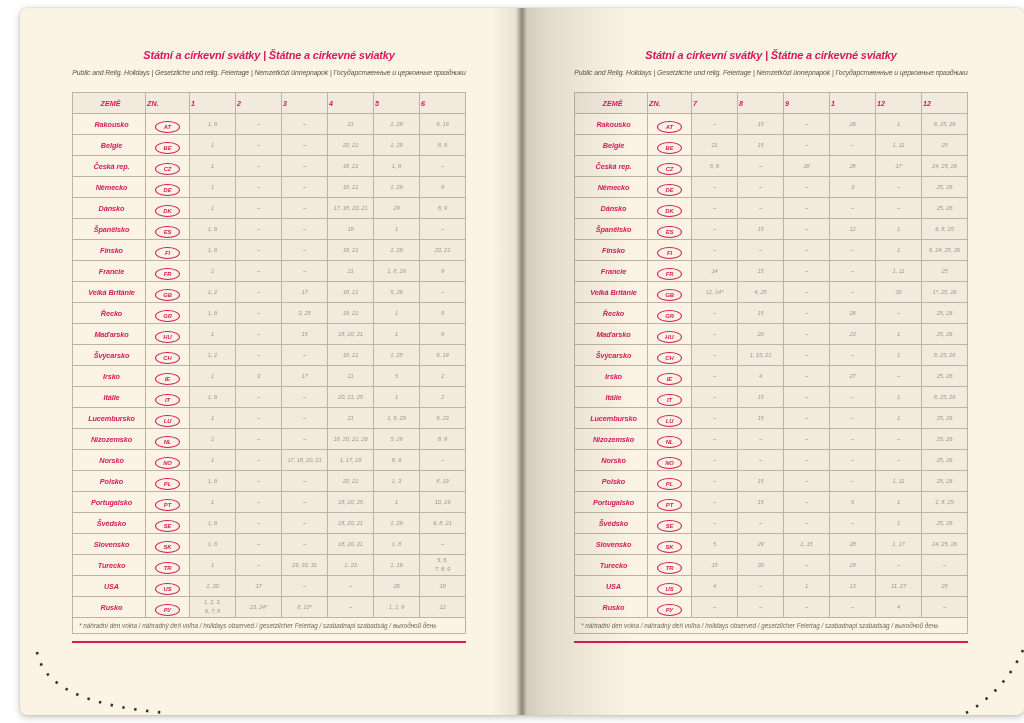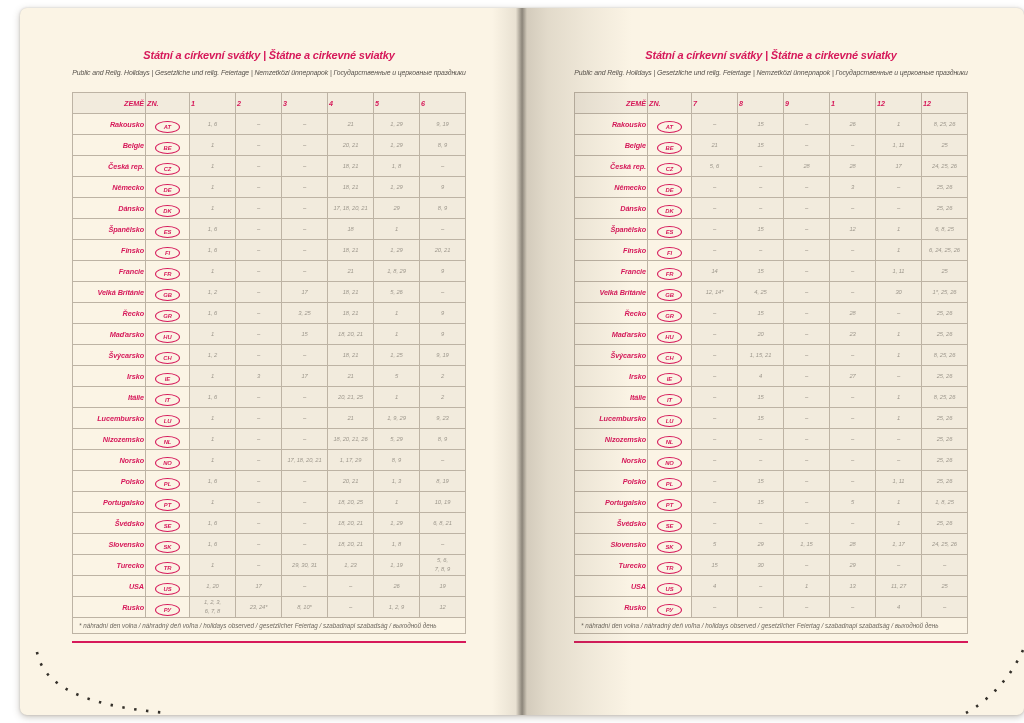--- a/index.html
+++ b/index.html
@@ -33,26 +33,26 @@
     position:absolute; top:61px; left:40px; width:418px; text-align:center;
     color:#56514b; font-size:6.9px; letter-spacing:-.1px;
   }
   .tablewrap{ position:absolute; top:84px; left:52px; width:394px; }
   table{ border-collapse:collapse; width:100%; table-layout:fixed; }
   th,td{ border:1px solid var(--line); overflow:hidden; }
   thead th{
     height:21px; background:var(--cell); color:var(--accent);
     font-size:7.2px; font-weight:bold; text-align:left;
   }
-  th.country-th{ text-align:right; padding-left:4px; width:73px; }
+  th.country-th{ text-align:center; padding-left:4px; width:73px; }
   th.zn-th{ width:44px; }
   tbody td{ height:20px; }
   td.country{
     background:var(--page); color:var(--accent); font-weight:bold;
-    font-size:7.3px; text-align:right; padding-left:6px; letter-spacing:-.1px;
+    font-size:7.3px; text-align:center; padding-left:6px; letter-spacing:-.1px;
   }
   td.codecell{ background:var(--page); text-align:center; }
   .badge{
     display:inline-block; border:1px solid var(--accent); color:var(--accent);
     border-radius:50%; font-size:5.8px; font-weight:bold;
     width:25px; line-height:8px; padding:1px 0;
   }
   td.val{
     background:var(--cell); color:#9d978c; font-size:5.8px; text-align:center;
     white-space:pre; line-height:1.55; letter-spacing:-.1px; padding:0 1px;

